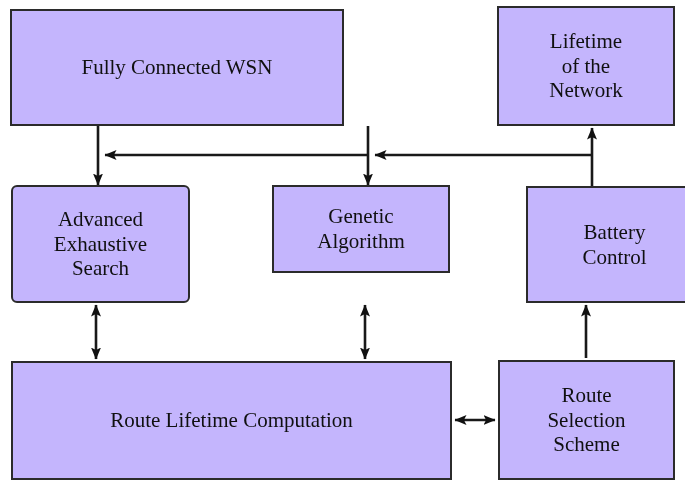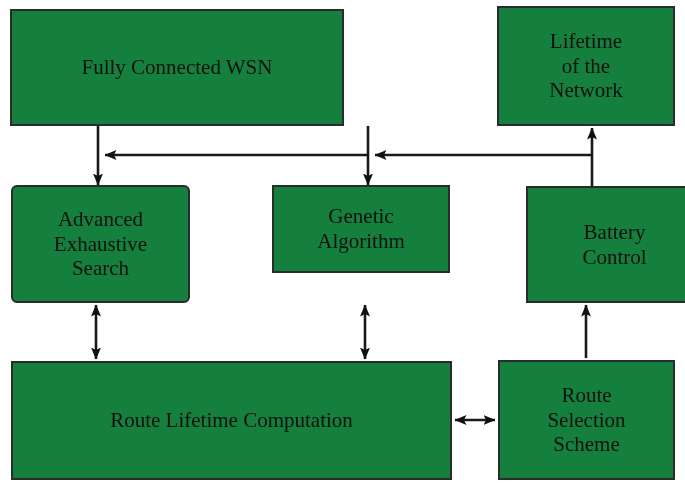--- a/index.html
+++ b/index.html
@@ -21,21 +21,21 @@
     position: absolute;
     left: 0;
     top: 0;
     width: 685px;
     height: 491px;
   }
   .node {
     position: absolute;
     box-sizing: border-box;
     border: 2.5px solid #2b2b2b;
-    background: #15803d;
+    background: #c4b5fd;
     display: flex;
     align-items: center;
     justify-content: center;
     text-align: center;
     color: #101010;
     line-height: 1.18;
     z-index: 2;
   }
   .node .label {
     display: block;

